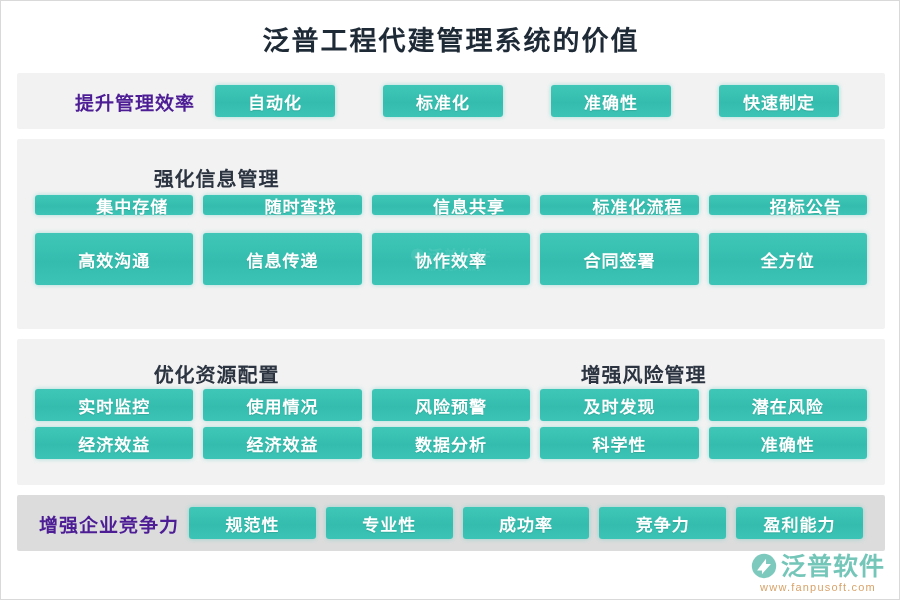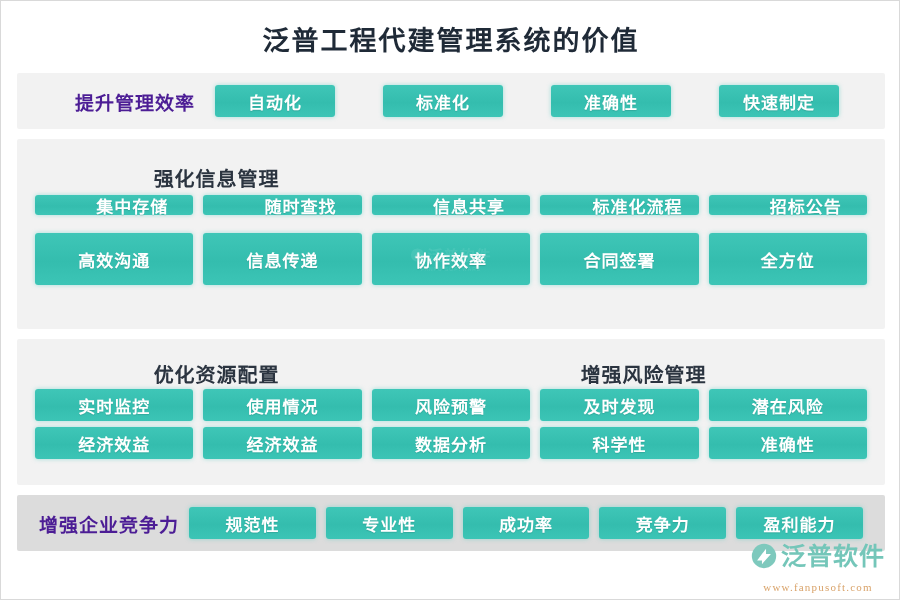--- a/index.html
+++ b/index.html
@@ -209,22 +209,22 @@
     font-weight: 700;
     color: #74c6b9;
     letter-spacing: 1px;
     font-family: "Liberation Serif", "DejaVu Serif", serif;
     line-height: 1;
   }
   .brand-url {
     font-size: 11px;
     color: #d9a36a;
     letter-spacing: 1.2px;
-    margin-top: 12px;
-    font-family: Liberation Serif, serif;
+    margin-top: 2px;
+    font-family: Liberation Sans, sans-serif;
   }
   .logo-mark { flex: 0 0 auto; line-height: 0; }
 </style>
 </head>
 <body>
 
 <div id="page">
 
   <div class="page-title">泛普工程代建管理系统的价值</div>
 

